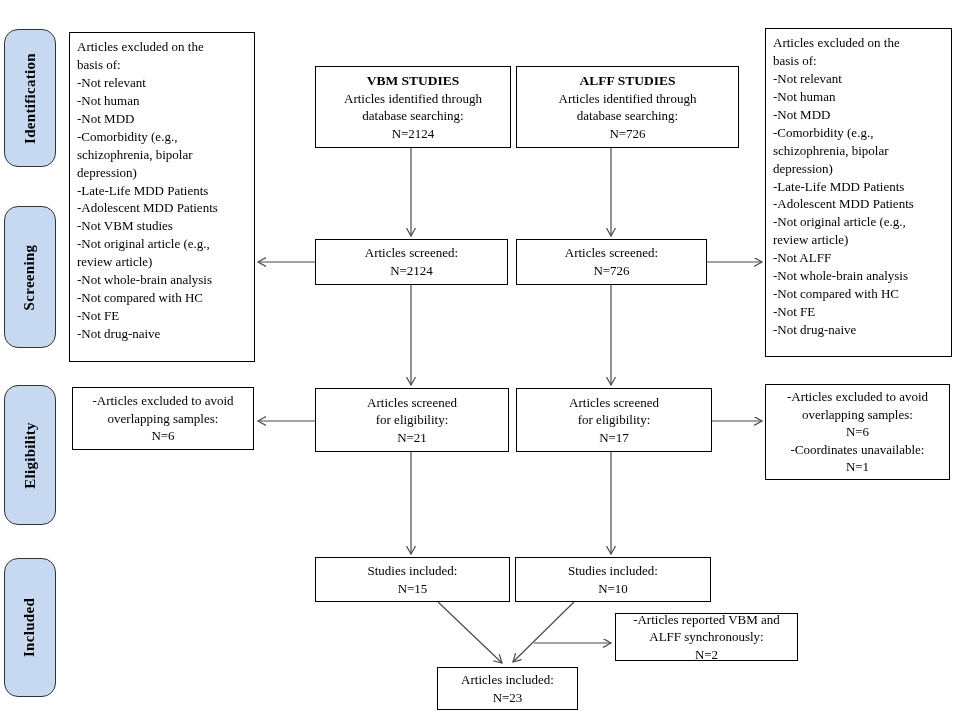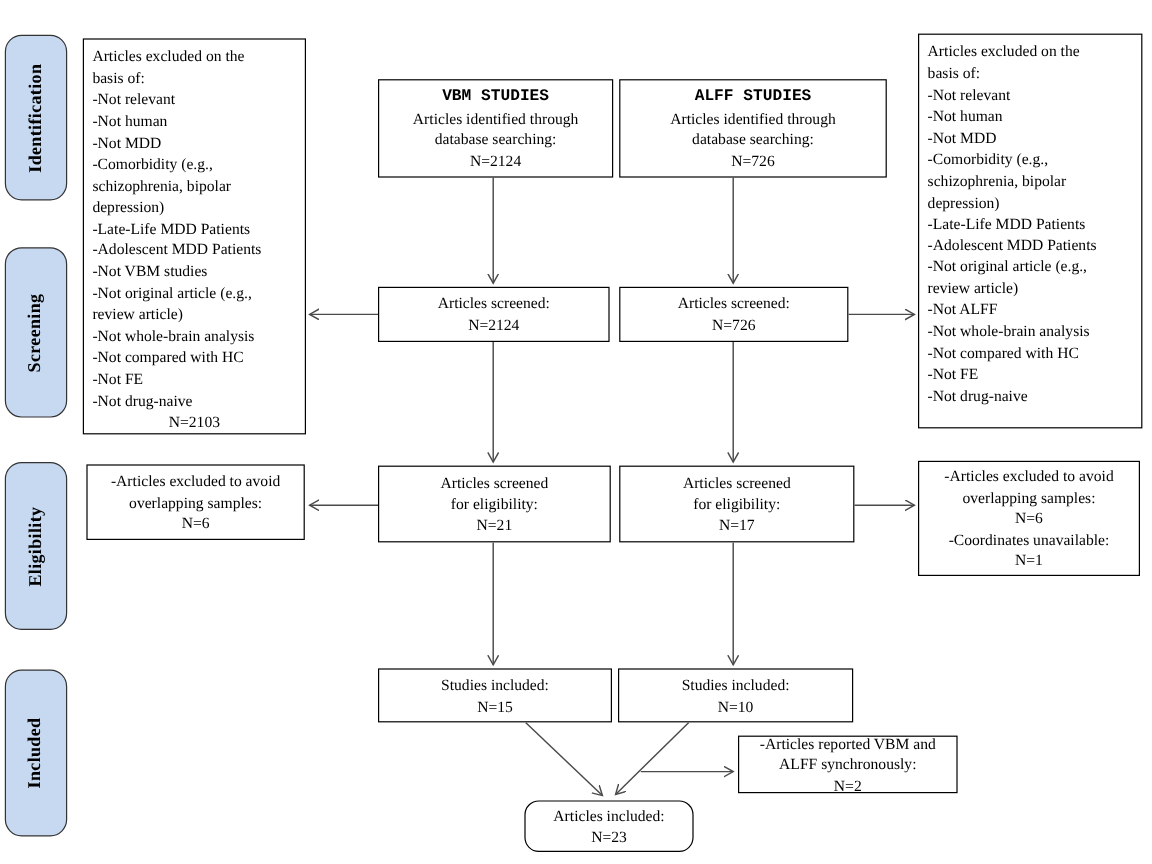--- a/index.html
+++ b/index.html
@@ -7,21 +7,21 @@
     width:960px;height:720px;position:relative;background:#ffffff;
     font-family:"Liberation Serif","DejaVu Serif",serif;color:#000;
     overflow:hidden;
   }
   .box{
     position:absolute;border:1px solid #000;background:#fff;
     box-sizing:border-box;display:flex;flex-direction:column;
     align-items:center;justify-content:center;text-align:center;
     font-size:13px;line-height:1.35;white-space:pre-line;
   }
-  .box .title{font-weight:bold;font-size:13.5px;font-family:Liberation Mono, monospace;}
+  .box .title{font-weight:bold;font-size:13.5px;}
   .tall{
     align-items:flex-start;justify-content:flex-start;text-align:left;
     padding:5px 7px;line-height:1.38;
   }
   .tall .count{align-self:center;width:100%;text-align:center;}
   .stage{
     position:absolute;border:1.5px solid #333;border-radius:14px;
     background:#c6d9f1;display:flex;align-items:center;justify-content:center;
     box-sizing:border-box;
   }
@@ -86,21 +86,20 @@
 depression)
 -Late-Life MDD Patients
 -Adolescent MDD Patients
 -Not VBM studies
 -Not original article (e.g.,
 review article)
 -Not whole-brain analysis
 -Not compared with HC
 -Not FE
 -Not drug-naive</span>
-  <span class="count">N=2103</span>
 </div>
 <div class="box tall" style="left:765px;top:28px;width:187px;height:329px;">
   <span>Articles excluded on the
 basis of:
 -Not relevant
 -Not human
 -Not MDD
 -Comorbidity (e.g.,
 schizophrenia, bipolar
 depression)
@@ -166,16 +165,16 @@
 </div>
 <div class="box" style="left:515px;top:557px;width:196px;height:45px;">
   <span>Studies included:
 N=10</span>
 </div>
 <div class="box" style="left:615px;top:613px;width:183px;height:48px;">
   <span>-Articles reported VBM and
 ALFF synchronously:
 N=2</span>
 </div>
-<div class="box" style="left:437px;top:667px;width:141px;height:43px;border-radius:12px;">
+<div class="box" style="left:437px;top:667px;width:141px;height:43px;">
   <span>Articles included:
 N=23</span>
 </div>
 
 </body></html>

